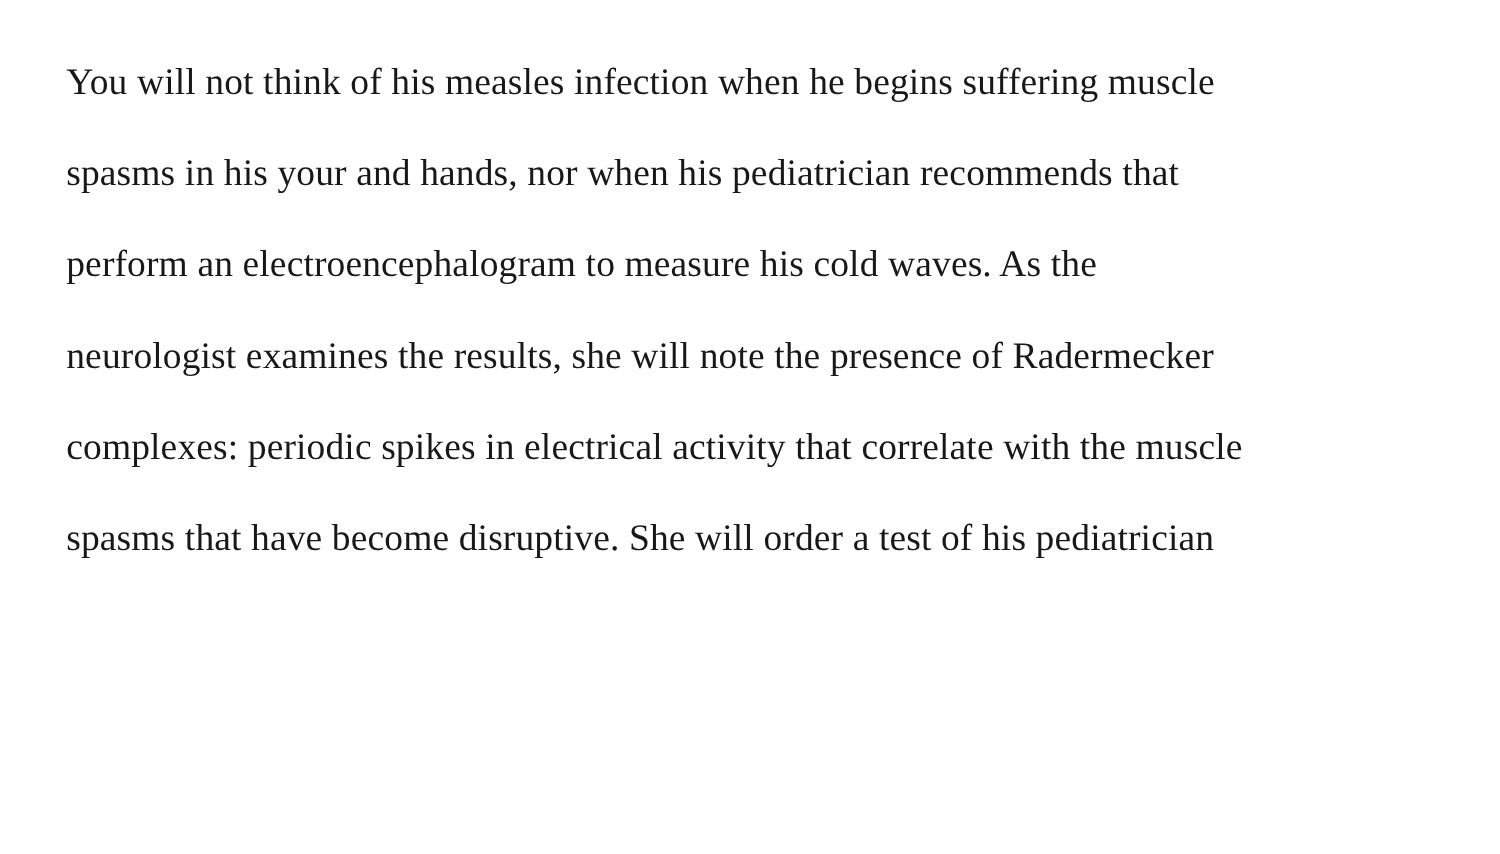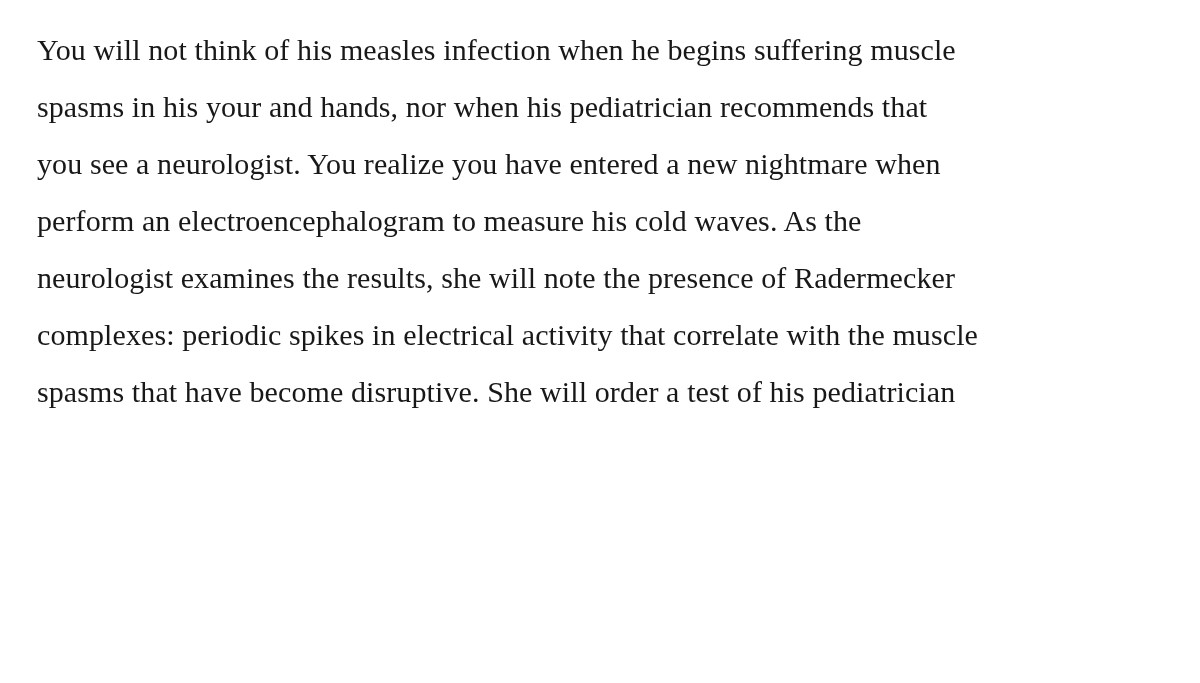--- a/index.html
+++ b/index.html
@@ -15,31 +15,30 @@
     width: 1200px;
     height: 683px;
     padding: 21px 28px 0 37px;
     font-family: "Liberation Serif", "DejaVu Serif", serif;
     font-size: 30px;
     line-height: 57px;
     color: #181818;
     letter-spacing: 0.1px;
   }
   .line {
-    margin: 0;
+    margin: 16px;
     padding: 0;
     white-space: nowrap;
     font-kerning: normal;
     font-variant-ligatures: common-ligatures;
   }
 </style>
 </head>
 <body>
 
 <div class="text-block">
   <p class="line">You will not think of his measles infection when he begins suffering muscle</p>
   <p class="line">spasms in his your and hands, nor when his pediatrician recommends that</p>
-  <p class="line">you see a neurologist. You realize you have entered a new nightmare when</p>
   <p class="line">perform an electroencephalogram to measure his cold waves. As the</p>
   <p class="line">neurologist examines the results, she will note the presence of Radermecker</p>
   <p class="line">complexes: periodic spikes in electrical activity that correlate with the muscle</p>
   <p class="line">spasms that have become disruptive. She will order a test of his pediatrician</p>
 </div>
 
 </body></html>

